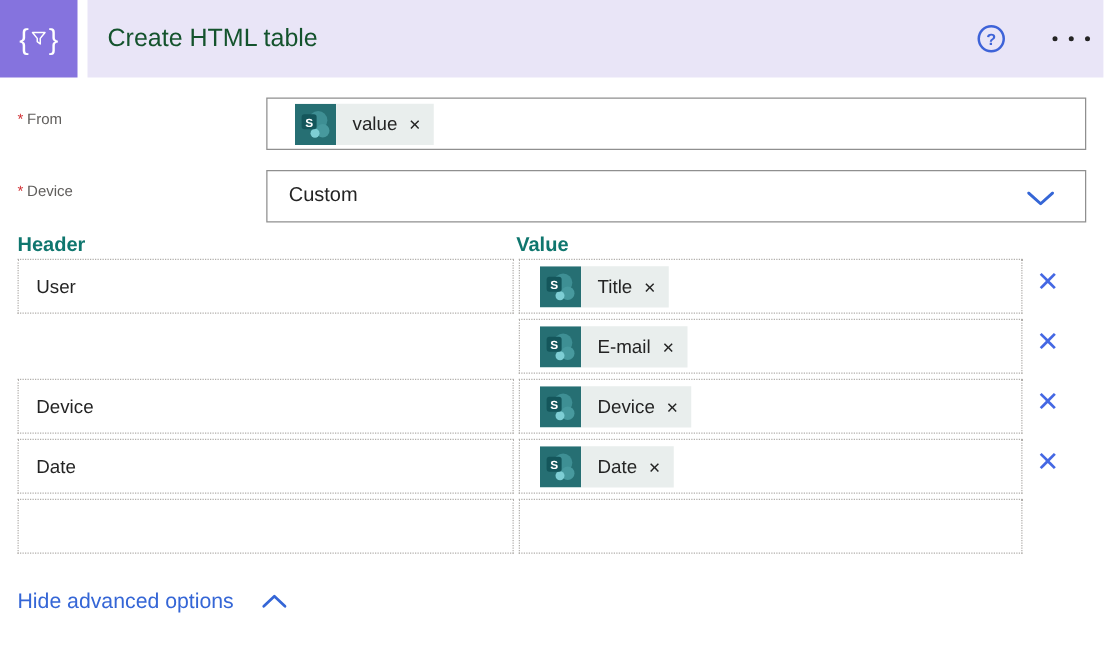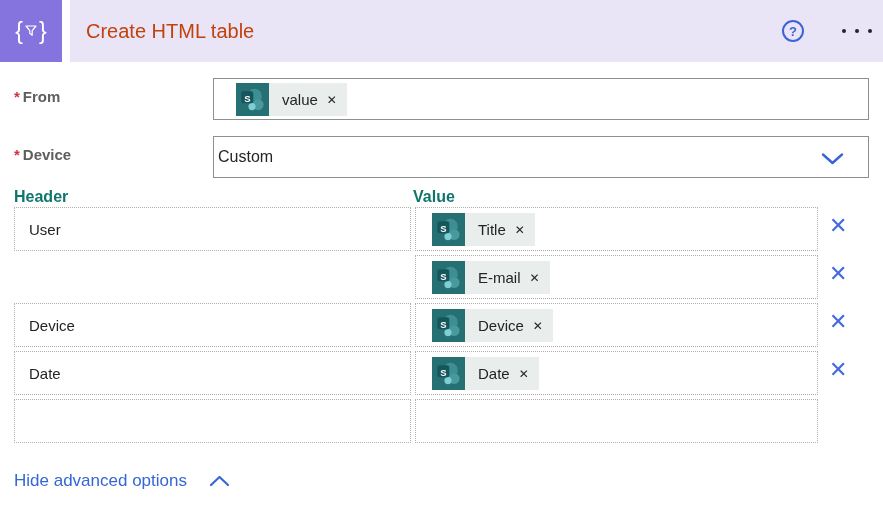--- a/index.html
+++ b/index.html
@@ -11,42 +11,42 @@
   
   .app-icon {
     position:absolute; left:0; top:0; width:62px; height:62px; background:#8573DE;
     display:flex; align-items:center; justify-content:center; color:#fff; gap:1px;
   }
   .app-icon .brace { font-size:23px; font-weight:400; line-height:1; }
   .title-bar {
     position:absolute; left:70px; top:0; width:813px; height:62px; background:#E9E5F7;
     display:flex; align-items:center;
   }
-  .title { margin-left:16px; font-size:20px; color:#c2410c; }
+  .title { margin-left:16px; font-size:20px; color:#14532d; }
   .help-btn {
     position:absolute; left:712px; top:20px; width:22px; height:22px; border:2px solid #3E63D8;
     border-radius:50%; color:#3E63D8; font-size:13px; font-weight:bold;
     display:flex; align-items:center; justify-content:center; cursor:pointer;
   }
   .more-btn {
     position:absolute; left:766px; top:22px; width:42px; height:18px;
     display:flex; align-items:center; justify-content:center; gap:9px; cursor:pointer;
   }
   .more-btn i { width:4px; height:4px; border-radius:50%; background:#242424; }
   
-  .field-label { position:absolute; left:14px; font-size:15px; color:#605E5C;font-weight:bold; }
+  .field-label { position:absolute; left:14px; font-size:12px; color:#605E5C; }
   .req { color:#D13438; margin-right:3px; }
   #from-label { top:88px; }
   #columns-label { top:146px; }
   .input-box {
     position:absolute; left:213px; width:656px; height:42px; background:#fff;
     border:1px solid #8f8f8f; display:flex; align-items:center;
   }
   #from-box { top:78px; padding-left:22px; }
-  #columns-box { top:136px; padding-left:4px; font-size:16px; cursor:pointer; }
+  #columns-box { top:136px; padding-left:17px; font-size:16px; cursor:pointer; }
   #columns-chevron { position:absolute; right:24px; top:16px; }
   
   .pill { display:inline-flex; align-items:stretch; height:33px; cursor:pointer; }
   .pill-icon { width:33px; height:33px; flex:none; display:block; }
   .pill-body {
     display:flex; align-items:center; background:#E9EEED; padding:0 10px 0 13px;
     font-size:15px; color:#242424; gap:9px; white-space:nowrap;
   }
   .pill-x { font-size:12px; color:#242424; cursor:pointer; line-height:1; padding-top:2px; }
   

